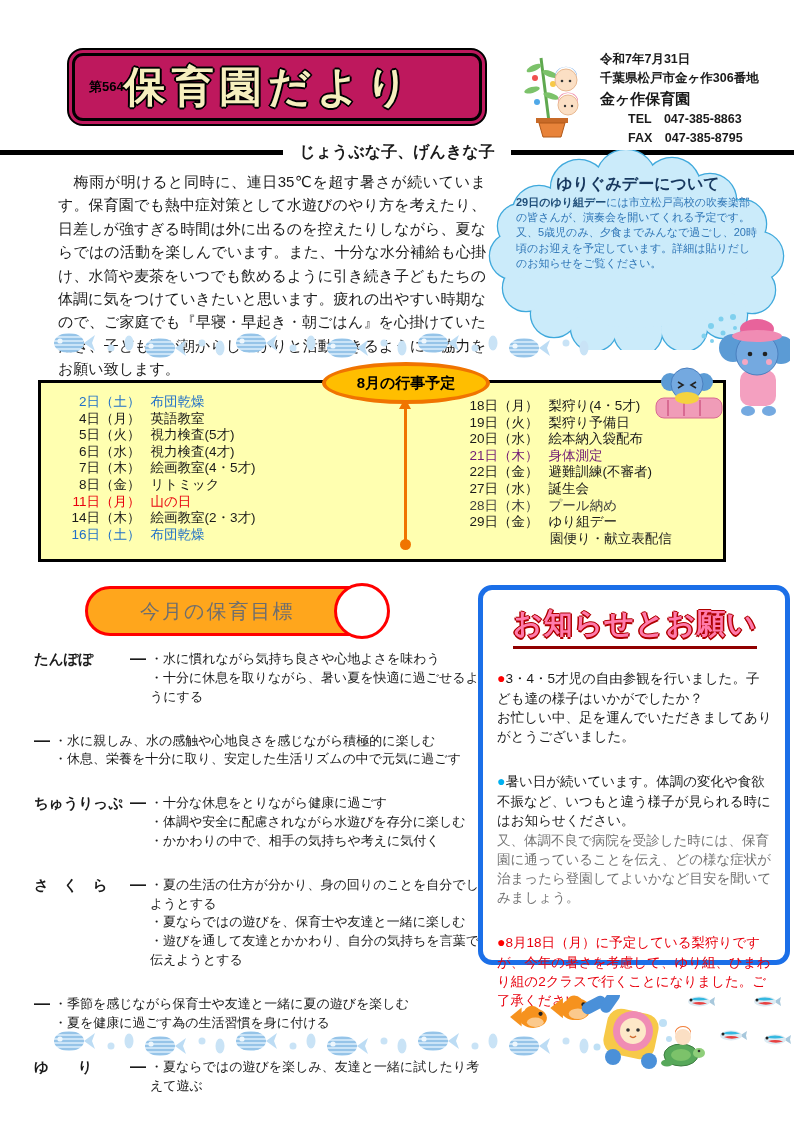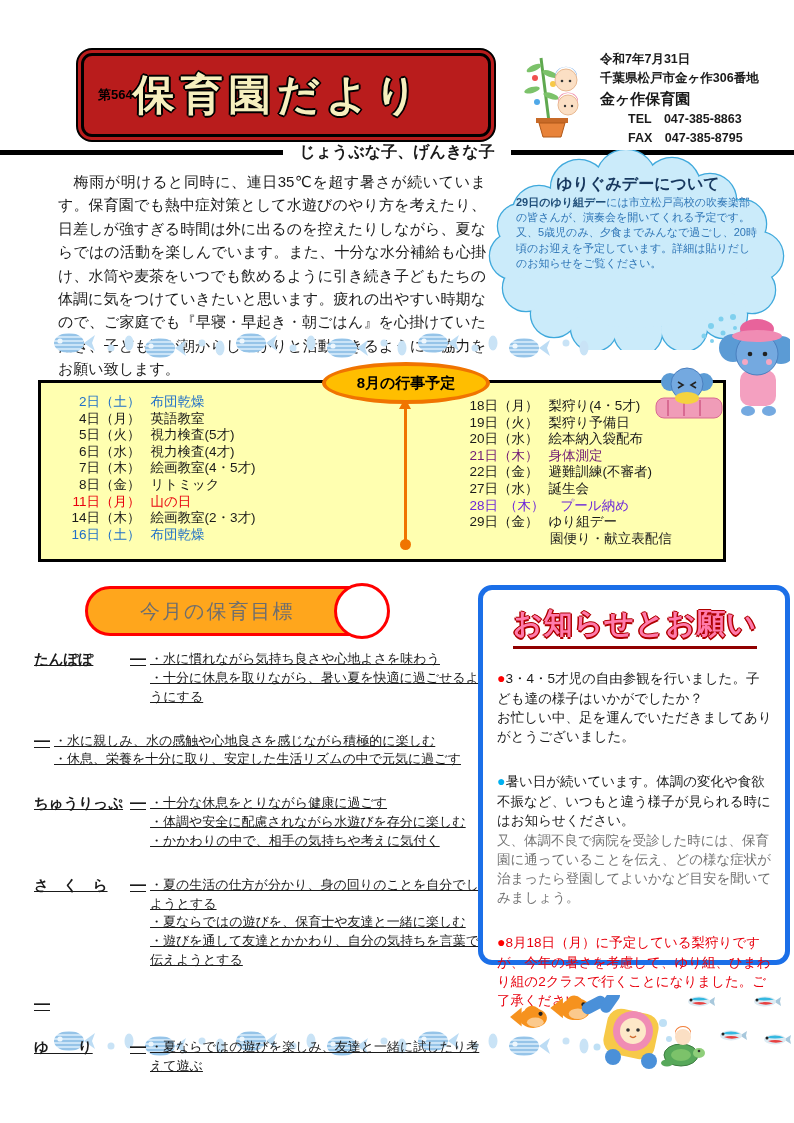--- a/index.html
+++ b/index.html
@@ -1,22 +1,22 @@
 <!DOCTYPE html>
 <html><head>
 <meta charset="utf-8">
 <style>
   * { margin:0; padding:0; box-sizing:border-box; }
   html,body { background:#ffffff; }
   body { font-family:"Liberation Sans","DejaVu Sans",sans-serif; color:#1a1a1a; }
   .page { position:relative; width:794px; height:1123px; margin:0 auto; background:#fff; overflow:hidden; }
 
   
-  .title-box-outer { position:absolute; left:76px; top:48px; width:420px; height:94px;
-    background:#b91c1c; border:2px solid #000; border-radius:16px; padding:3px; }
+  .title-box-outer { position:absolute; left:67px; top:48px; width:420px; height:78px;
+    background:#be185d; border:2px solid #000; border-radius:16px; padding:3px; }
   .title-box-inner { width:100%; height:100%; border:3px solid #000; border-radius:11px;
     display:flex; align-items:center; }
   .issue-no { font-size:13px; font-weight:bold; color:#000; margin-left:14px; white-space:nowrap; }
   .main-title { flex:1; text-align:left; font-size:42px; font-weight:bold; letter-spacing:6px;
     color:#f6efbe;
     text-shadow:-2px 0 #000,2px 0 #000,0 -2px #000,0 2px #000,-1px -1px #000,1px -1px #000,-1px 1px #000,1px 1px #000; }
   .header-info { position:absolute; left:600px; top:50px; width:192px; font-size:12.5px; font-weight:bold; line-height:1.5; }
   .header-info .school { font-size:15px; }
   .header-info .telfax { padding-left:28px; }
   .tanabata { position:absolute; left:520px; top:52px; }
@@ -65,21 +65,21 @@
   .sr-cont { padding-left:88px; }
 
   
   .goal-banner { position:absolute; left:85px; top:586px; width:302px; height:50px;
     background:#ffa61c; border:3px solid #ff0000; border-radius:26px; z-index:2; }
   .goal-banner .cut { position:absolute; right:-6px; top:-6px; width:56px; height:56px;
     background:#fff; border:3px solid #ff0000; border-radius:50%; }
   .goal-banner .label { position:absolute; left:52px; top:0; height:44px; line-height:44px;
     font-size:20px; color:#6e6e6e; letter-spacing:2px; }
   .goals { position:absolute; left:34px; top:650px; width:448px; }
-  .goal-block { display:flex; margin-bottom:25px;text-decoration:underline; }
+  .goal-block { display:flex; margin-bottom:25px; }
   .goal-name { width:96px; font-size:14.5px; font-weight:bold; white-space:nowrap; flex:none; }
   .goal-dash { width:20px; font-weight:bold; flex:none; }
   .goal-lines { font-size:13px; line-height:1.45; }
 
   
   .notice-box { position:absolute; left:478px; top:585px; width:312px; height:380px;
     background:#fff; border:5px solid #1b6fe8; border-radius:14px; padding:12px 12px 10px 14px; }
   .notice-title { text-align:center; margin:2px auto 20px auto; width:fit-content;
     font-size:29px; font-weight:bold; letter-spacing:1px; color:#ff7bac;
     text-shadow:-1.5px 0 #b00000,1.5px 0 #b00000,0 -1.5px #b00000,0 1.5px #b00000;
@@ -455,21 +455,21 @@
       <div class="sched-row" style="color: rgb(26, 26, 26);">
         <span class="sr-date">22日</span>
         <span class="sr-day">（金）</span>
         <span class="sr-event">避難訓練(不審者)</span>
       </div>
       <div class="sched-row" style="color: rgb(26, 26, 26);">
         <span class="sr-date">27日</span>
         <span class="sr-day">（水）</span>
         <span class="sr-event">誕生会</span>
       </div>
-      <div class="sched-row" style="color: #6d28d9; gap: 6px;">
+      <div class="sched-row" style="color: #404040;">
         <span class="sr-date">28日</span>
         <span class="sr-day">（木）</span>
         <span class="sr-event">プール納め</span>
       </div>
       <div class="sched-row" style="color: rgb(26, 26, 26);">
         <span class="sr-date">29日</span>
         <span class="sr-day">（金）</span>
         <span class="sr-event">ゆり組デー</span>
       </div>
       <div class="sched-row" style="color: rgb(26, 26, 26);">
@@ -510,20 +510,24 @@
         <div class="goal-name">さ　く　ら</div>
         <div class="goal-dash">―</div>
         <div class="goal-lines">
           <div>・夏の生活の仕方が分かり、身の回りのことを自分でしようとする</div>
           <div>・夏ならではの遊びを、保育士や友達と一緒に楽しむ</div>
           <div>・遊びを通して友達とかかわり、自分の気持ちを言葉で伝えようとする</div>
         </div>
       </div>
       <div class="goal-block">
         <div class="goal-dash">―</div>
+        <div class="goal-lines">
+          <div>・季節を感じながら保育士や友達と一緒に夏の遊びを楽しむ</div>
+          <div>・夏を健康に過ごす為の生活習慣を身に付ける</div>
+        </div>
       </div>
       <div class="goal-block">
         <div class="goal-name">ゆ　　り</div>
         <div class="goal-dash">―</div>
         <div class="goal-lines">
           <div>・夏ならではの遊びを楽しみ、友達と一緒に試したり考えて遊ぶ</div>
         </div>
       </div>
     </div>
 

